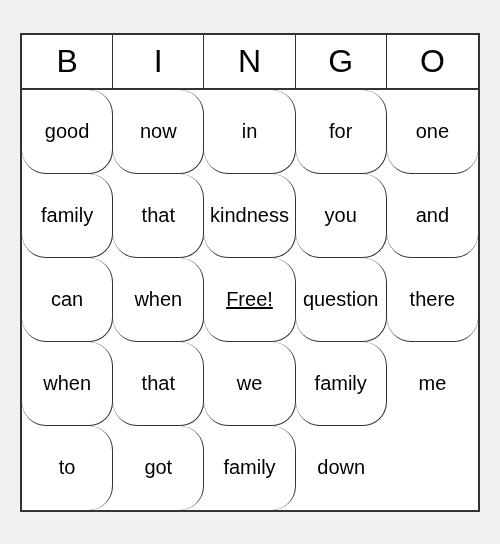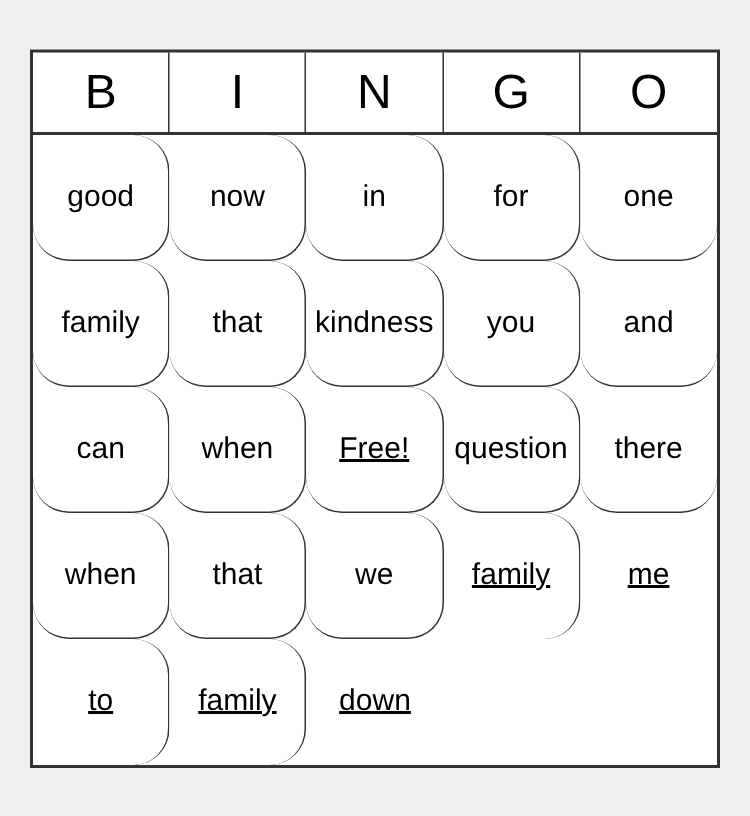--- a/index.html
+++ b/index.html
@@ -61,21 +61,20 @@
       border-radius: 24px;
     }
 
     .bingo-cell:last-child,
     .bingo-cell:nth-child(5n) {
       border-right: none;
     }
 
     .bingo-cell:nth-last-child(-n+5) {
       border-bottom: none;
-      text-decoration: underline;
     }
 
     .bingo-cell.small-text {
       font-size: 20px;
     }
 
     .bingo-cell.free {
       font-size: 20px;
       text-decoration: underline;
     }
@@ -106,16 +105,17 @@
       <div class="bingo-cell">when</div>
       <div class="bingo-cell free">Free!</div>
       <div class="bingo-cell small-text">question</div>
       <div class="bingo-cell">there</div>
       <div class="bingo-cell">when</div>
       <div class="bingo-cell">that</div>
       <div class="bingo-cell">we</div>
       <div class="bingo-cell">family</div>
       <div class="bingo-cell">me</div>
       <div class="bingo-cell">to</div>
+      <div class="bingo-cell">got</div>
       <div class="bingo-cell">family</div>
       <div class="bingo-cell">down</div>
     </div>
 </div>
 
 </body></html>

